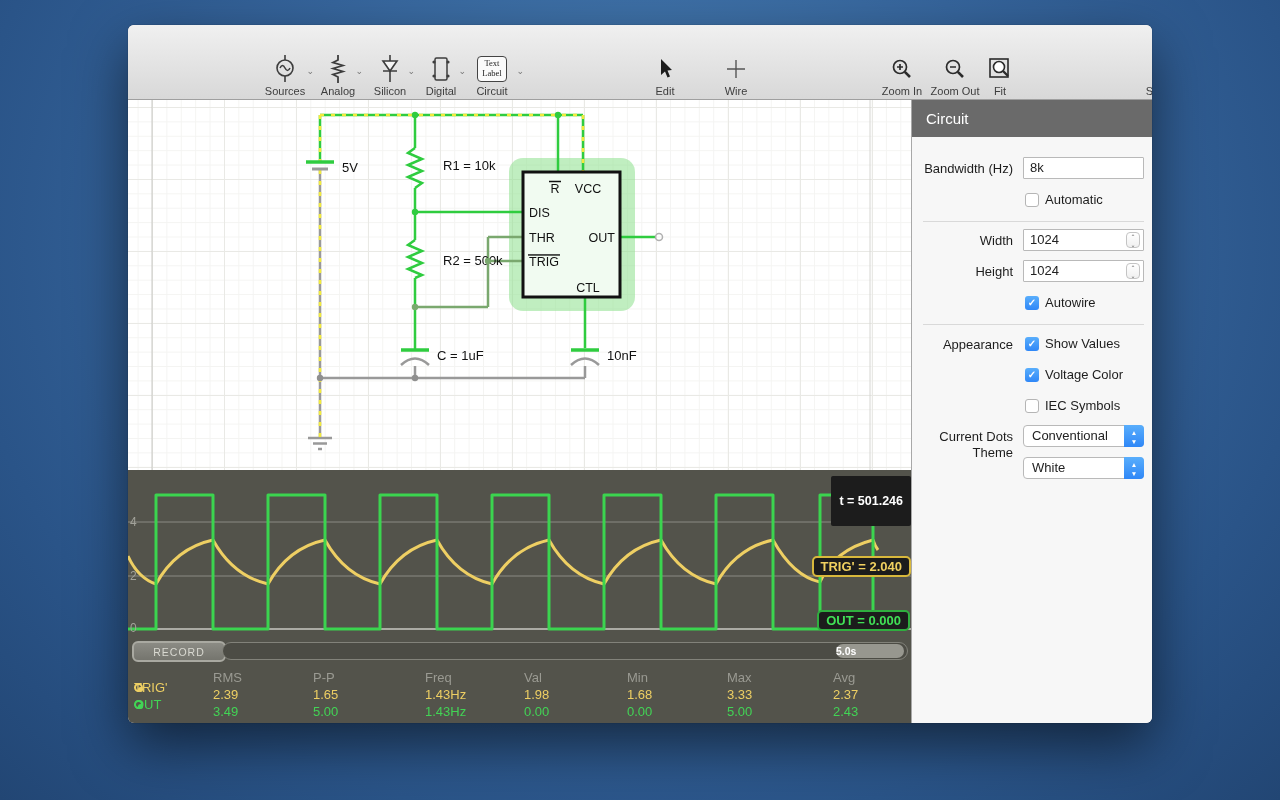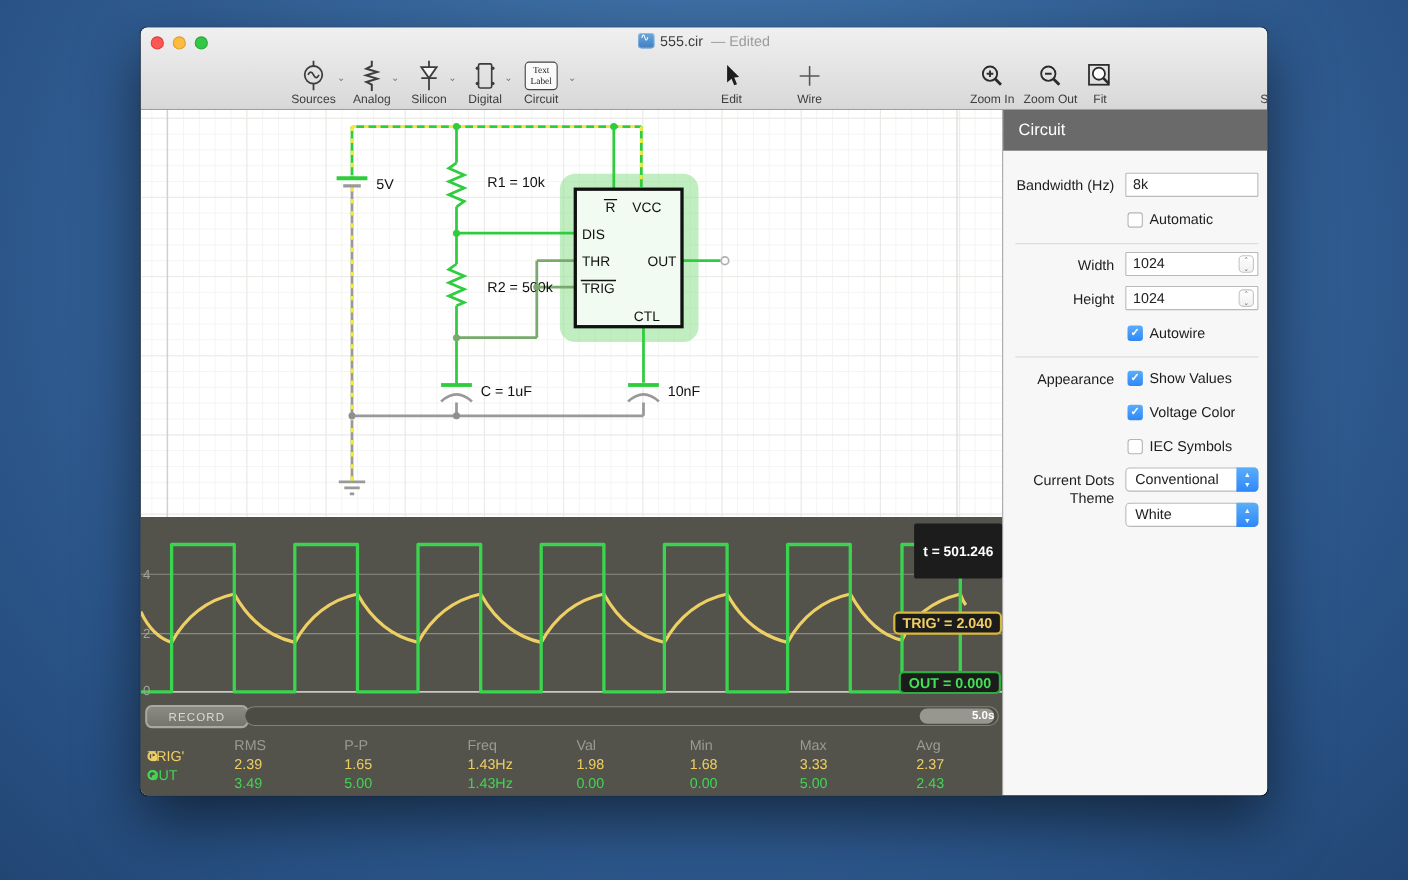--- a/index.html
+++ b/index.html
@@ -67,47 +67,36 @@
   .ytick { position:absolute; left:2px; font-size:12px; color:#a2a29a; }
   .t-label { position:absolute; right:0; top:6px; background:#1c1c1c; color:#fff; font-size:12.5px; font-weight:bold; padding:18px 8px; border-radius:2px; }
   .trig-label { position:absolute; right:0; top:86px; background:#1c1c1c; color:#f0d060; border:2px solid #d8b83c; border-radius:5px;
     font-size:13px; font-weight:bold; padding:1px 7px; }
   .out-label { position:absolute; right:1px; top:140px; background:#1c1c1c; color:#41e056; border:2px solid #2fae3f; border-radius:5px;
     font-size:13px; font-weight:bold; padding:1px 7px; }
   .record-btn { position:absolute; left:4px; top:171px; width:94px; height:21px; border:2px solid #a9a9a1; border-radius:6px;
     background:linear-gradient(#8b8b84,#75756e); color:#d9d9d1; font-size:10.5px; font-weight:normal; letter-spacing:1px; text-align:center; line-height:18px; }
   .timeline { position:absolute; left:94px; top:172px; width:686px; height:18px; border:1px solid #82827a; border-radius:9px; background:#4c4c45; }
   .time-pill { position:absolute; right:3px; top:1px; width:68px; height:14px; border-radius:7px; background:#97978f; color:#fff;
-    font-size:10.5px; font-weight:bold; text-align:right; line-height:14px; }
+    font-size:10.5px; font-weight:bold; text-align:left; line-height:14px; }
   .srow { position:absolute; left:0; width:783px; height:17px; font-size:13px; }
   .srow span { position:absolute; }
   .hdr { color:#9a9a92; }
   .c0{left:6px;} .c1{left:85px;} .c2{left:185px;} .c3{left:297px;} .c4{left:396px;} .c5{left:499px;} .c6{left:599px;} .c7{left:705px;}
   .chan { display:flex; align-items:center; gap:6px; }
   .ring { width:9px; height:9px; border-radius:50%; border:2px solid; position:relative; }
   .ring::after { content:""; position:absolute; left:2px; top:2px; width:5px; height:5px; border-radius:50%; background:currentColor; }
 </style>
 </head>
 <body>
 
 <div class="desktop">
   <div class="window">
 
     <div class="chrome">
-      <div class="titlebar">
-        <div class="traffic">
-          <span class="light red"></span>
-          <span class="light yellow"></span>
-          <span class="light green"></span>
-        </div>
-        <div class="title-wrap">
-          <span class="doc-icon"></span><span>555.cir</span>
-          <span class="title-edited">&nbsp;<span>—</span>&nbsp;<span>Edited</span></span>
-        </div>
-      </div>
 
       <div class="toolbar">
 
         <div class="tool" style="left:134px; width:46px;">
           <div class="ic">
             <svg width="24" height="28" viewBox="0 0 24 28">
                 <g stroke="#3d3d3d" stroke-width="1.6" fill="none">
               <line x1="12" y1="0" x2="12" y2="5"></line>
                   <circle cx="12" cy="13" r="8"></circle>
                   <path d="M7,13 q2.5,-5 5,0 q2.5,5 5,0"></path>

